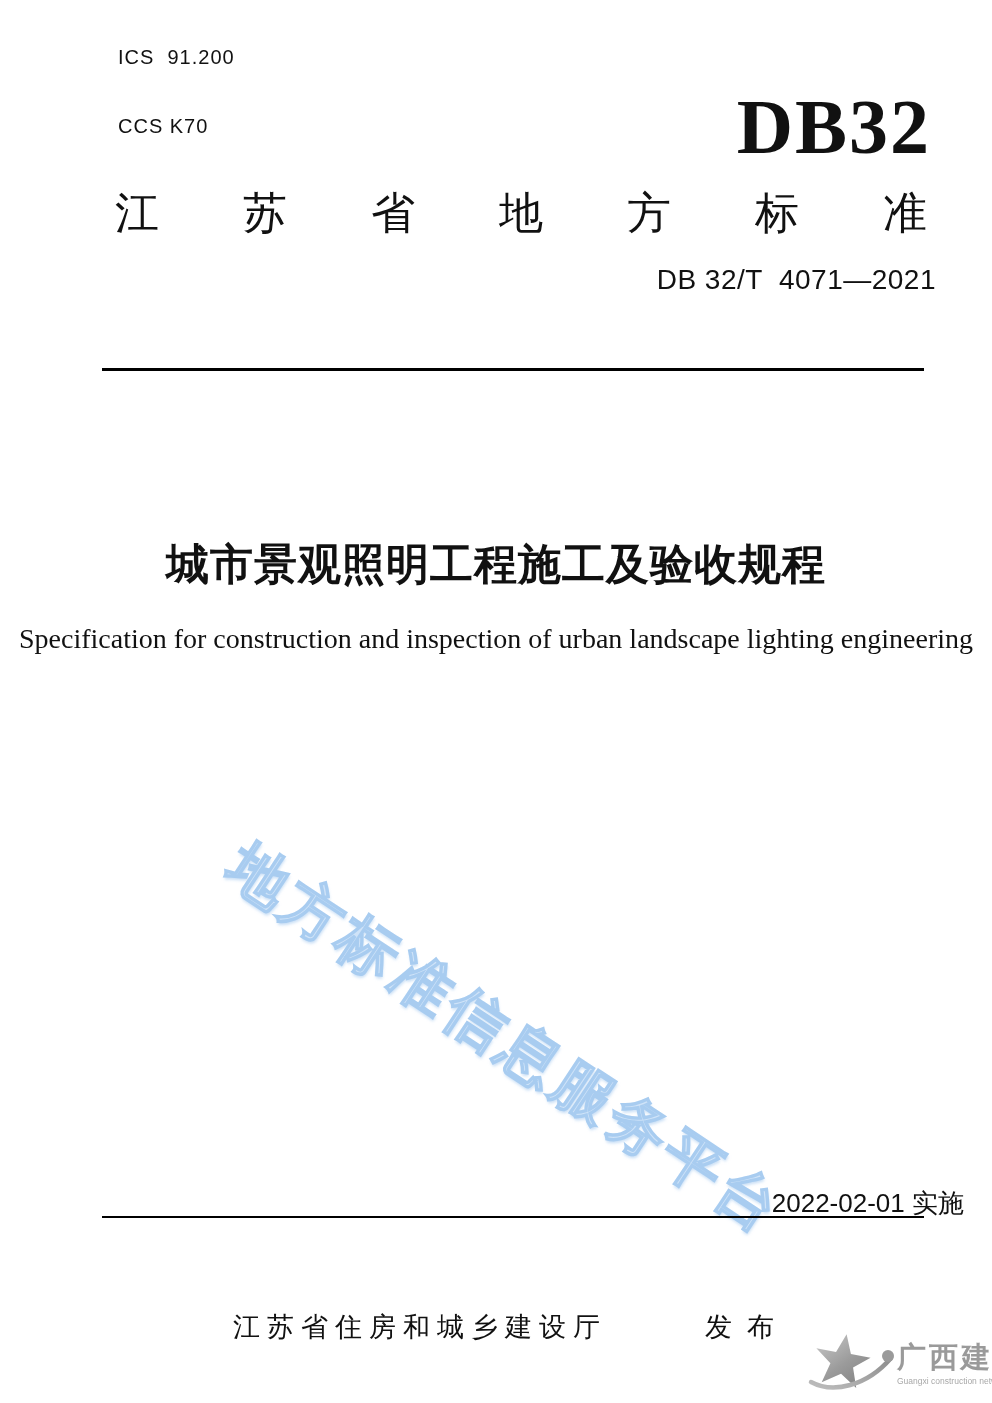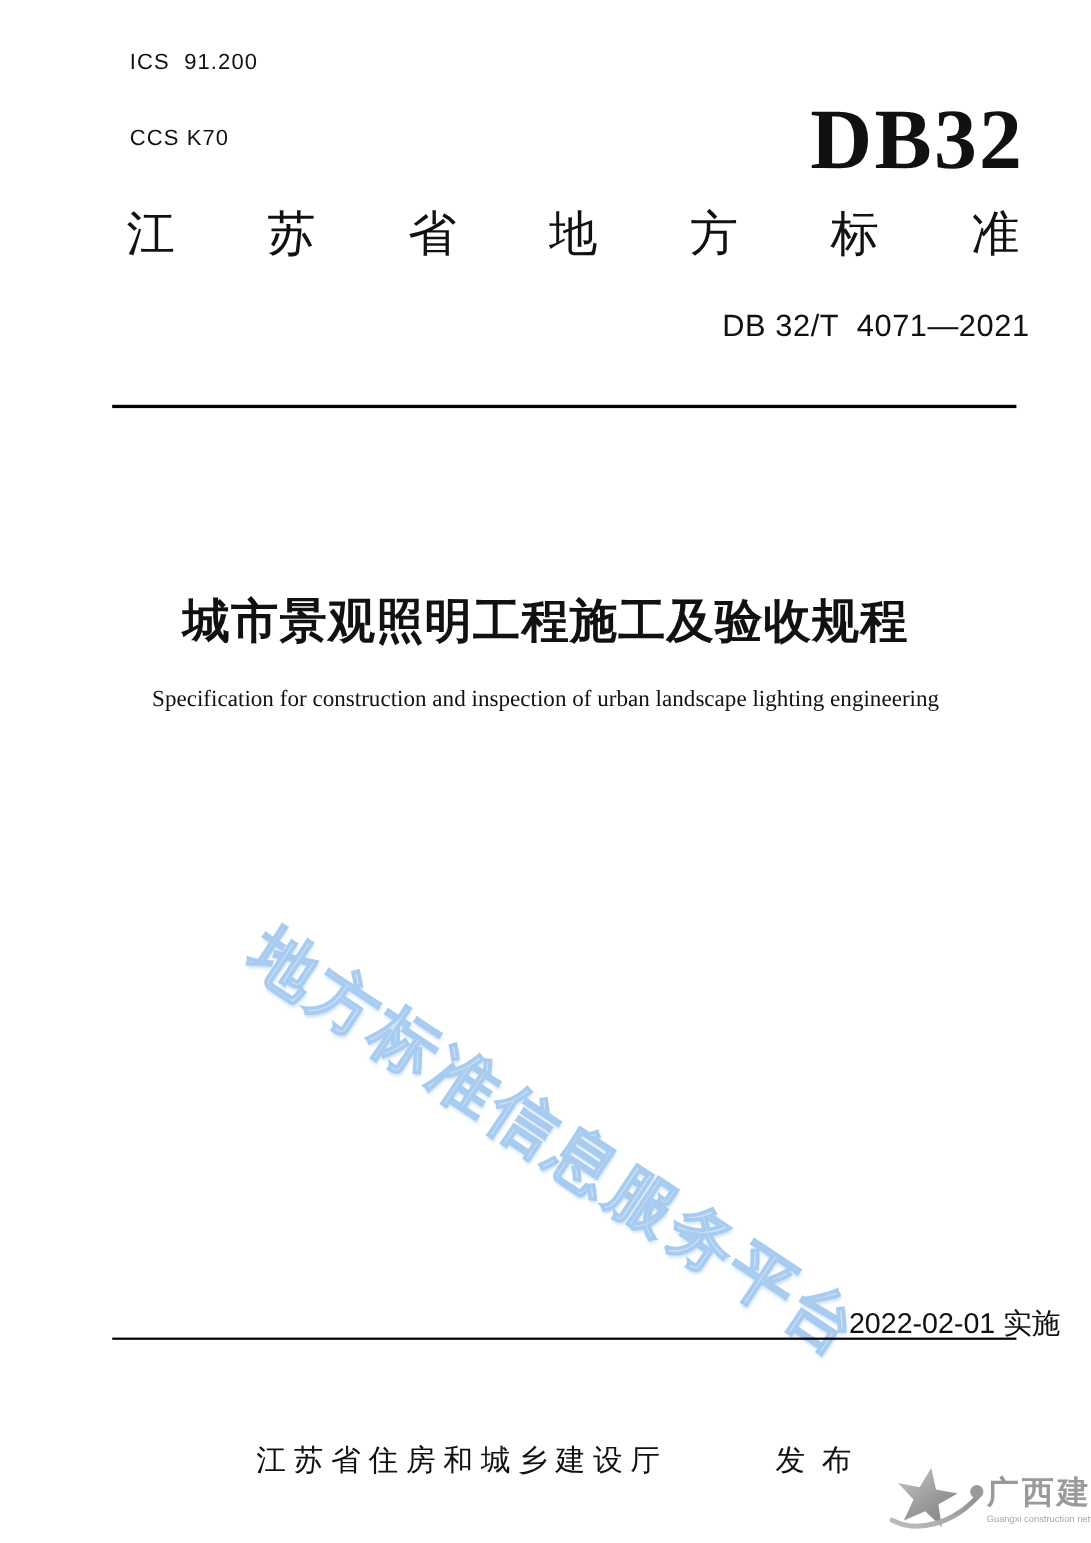--- a/index.html
+++ b/index.html
@@ -44,21 +44,21 @@
     left: 115px;
     font-size: 44px;
     line-height: 1.1;
     letter-spacing: 84px;
     margin-right: -84px;
     white-space: nowrap;
     font-weight: 500;
   }
 
   .standard-code {
-    top: 280px;
+    top: 264px;
     right: 95px;
     font-size: 28px;
     letter-spacing: 0.5px;
     white-space: pre;
   }
 
   .rule-top {
     top: 368px;
     left: 102px;
     width: 822px;
@@ -76,21 +76,21 @@
     letter-spacing: 1px;
     white-space: nowrap;
   }
 
   .title-en {
     top: 623px;
     left: 0;
     width: 992px;
     text-align: center;
     font-family: "Liberation Serif", serif;
-    font-size: 21px;
+    font-size: 28px;
     white-space: nowrap;
   }
 
   .watermark {
     top: 826px;
     left: 256px;
     font-size: 60px;
     font-weight: 700;
     letter-spacing: 5px;
     white-space: nowrap;

